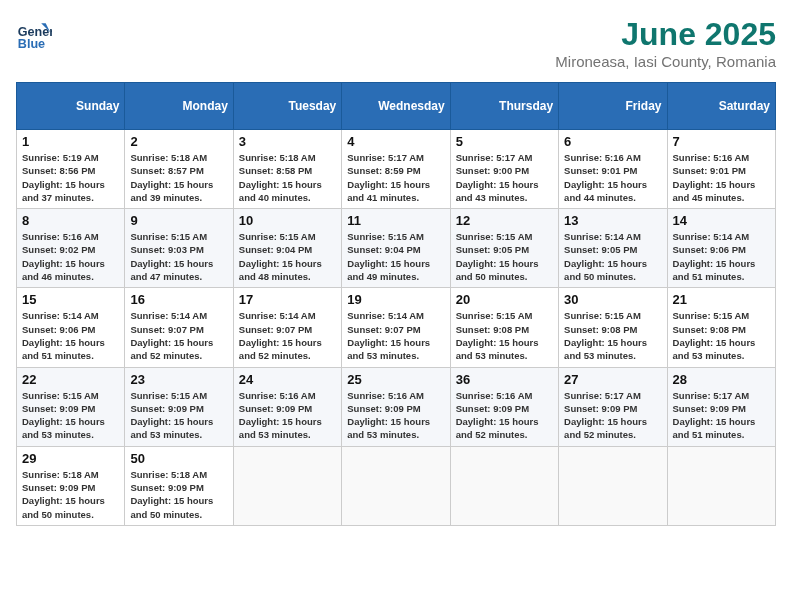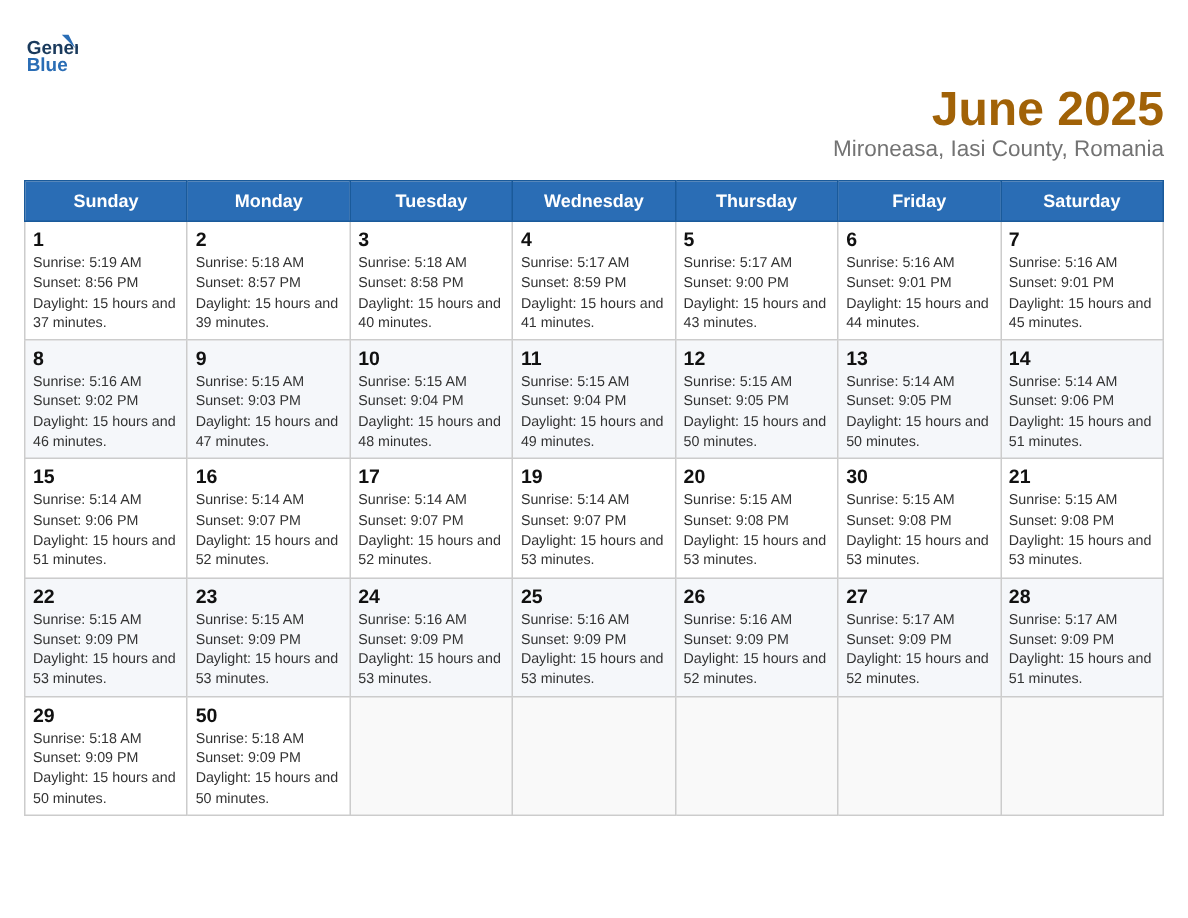--- a/index.html
+++ b/index.html
@@ -24,37 +24,36 @@
     .logo-icon {
       width: 36px;
       height: 36px;
     }
     .title-area {
       text-align: right;
     }
     .month-title {
       font-size: 32px;
       font-weight: bold;
-      color: #a16207;
-      margin-top: 38px;
+      color: #0f766e;
     }
     .location-title {
       font-size: 15px;
       color: #737373;
     }
     .calendar {
       width: 100%;
       border-collapse: collapse;
       font-size: 10px;
     }
     .calendar th {
       background: #2a6db5;
       color: #fff;
-      text-align: center;
-      padding: 6px 5px;
+      text-align: right;
+      padding: 16px 5px;
       font-size: 12px;
       font-weight: bold;
       border: 1px solid #1a5a9a;
     }
     .calendar td {
       border: 1px solid #ccc;
       vertical-align: top;
       padding: 4px 5px;
       width: 108px;
       min-height: 70px;
@@ -66,20 +65,21 @@
     .day-number {
       font-weight: bold;
       font-size: 13px;
       margin-bottom: 2px;
       color: #111;
     }
     .day-info {
       color: #333;
       font-size: 9.5px;
       line-height: 1.4;
+      font-weight: bold;
     }
     .empty-cell {
       background: #f9f9f9 !important;
     }
   </style>
 </head>
 <body>
 
 <div class="header-area">
   <div class="logo">
@@ -209,21 +209,21 @@
         </td>
         <td>
           <div class="day-number">24</div>
           <div class="day-info">Sunrise: 5:16 AM<br>Sunset: 9:09 PM<br>Daylight: 15 hours and 53 minutes.</div>
         </td>
         <td>
           <div class="day-number">25</div>
           <div class="day-info">Sunrise: 5:16 AM<br>Sunset: 9:09 PM<br>Daylight: 15 hours and 53 minutes.</div>
         </td>
         <td>
-          <div class="day-number">26</div>
+          <div class="day-number">36</div>
           <div class="day-info">Sunrise: 5:16 AM<br>Sunset: 9:09 PM<br>Daylight: 15 hours and 52 minutes.</div>
         </td>
         <td>
           <div class="day-number">27</div>
           <div class="day-info">Sunrise: 5:17 AM<br>Sunset: 9:09 PM<br>Daylight: 15 hours and 52 minutes.</div>
         </td>
         <td>
           <div class="day-number">28</div>
           <div class="day-info">Sunrise: 5:17 AM<br>Sunset: 9:09 PM<br>Daylight: 15 hours and 51 minutes.</div>
         </td>

